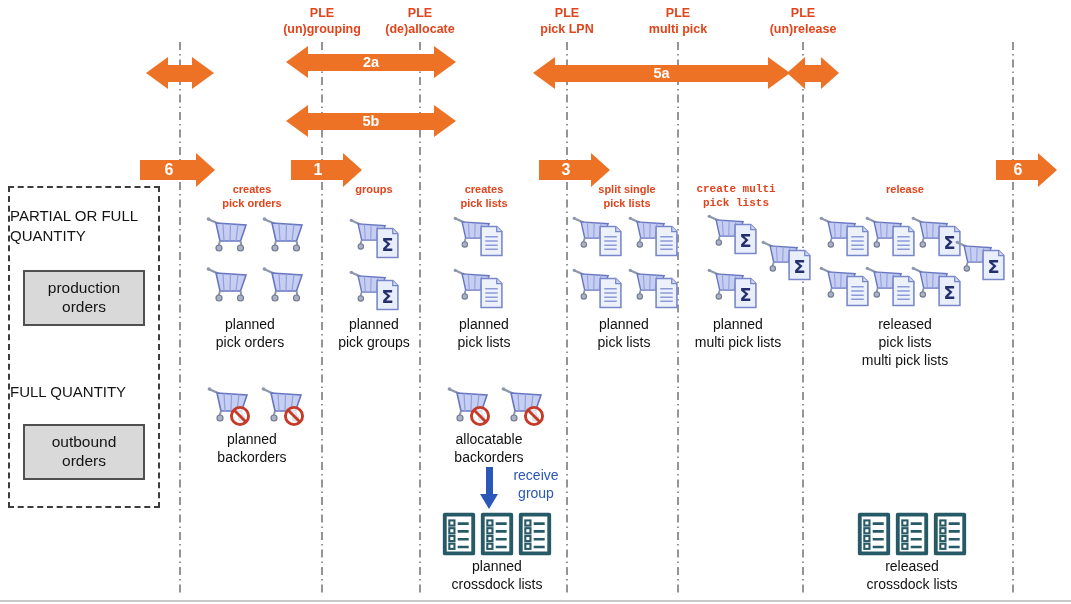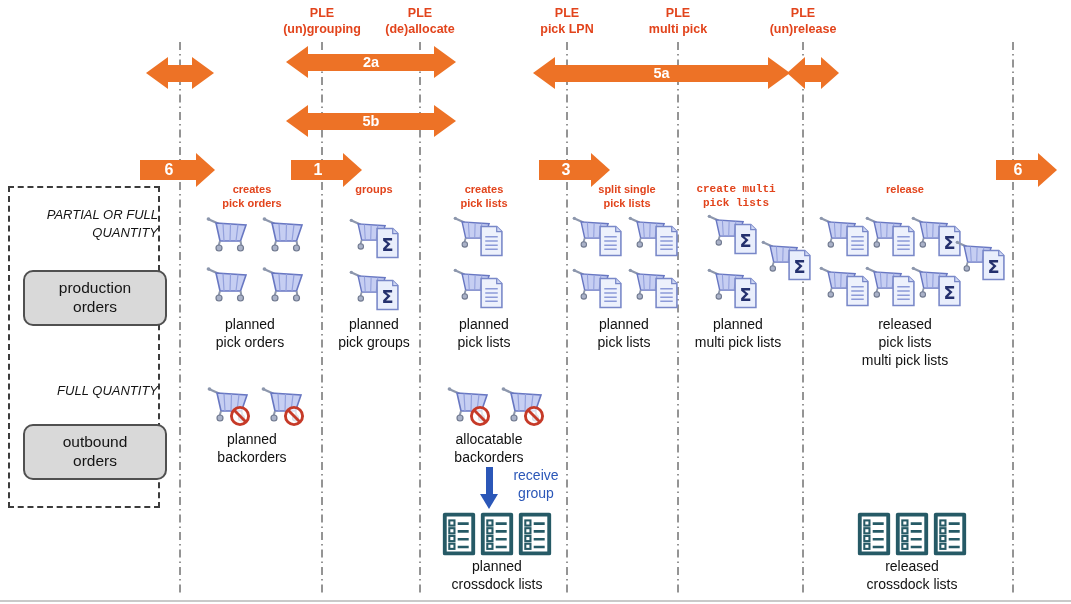--- a/index.html
+++ b/index.html
@@ -37,24 +37,24 @@
   .sarrow .hr{position:absolute;right:0;top:0;width:0;height:0;
               border-top:17px solid transparent;border-bottom:17px solid transparent;
               border-left:19px solid var(--orange);}
   .sarrow .albl{position:absolute;left:0;right:17px;top:0;bottom:0;display:flex;align-items:center;
                 justify-content:center;color:#fff;font-weight:bold;font-size:16px;}
 
   .glabel{position:absolute;width:130px;margin-left:-65px;text-align:center;font-size:14px;
           color:#111;line-height:1.3;white-space:pre-line;}
 
   .legend{position:absolute;left:8px;top:186px;width:152px;height:322px;border:2px dashed #3c3c3c;}
-  .legend .note{position:absolute;left:0;width:100%;text-align:right;font-style:italic;
-                font-size:13px;color:var(--ink);white-space:pre-line;line-height:1.35;}
-  .node{position:absolute;left:13px;width:144px;height:56px;background:#d9d9d9;border:2px solid #505050;
-        border-radius:10px;display:flex;align-items:center;justify-content:center;text-align:center;
+  .legend .note{position:absolute;left:0;width:100%;text-align:left;
+                font-size:15px;color:var(--ink);white-space:pre-line;line-height:1.35;}
+  .node{position:absolute;left:13px;width:122px;height:56px;background:#d9d9d9;border:2px solid #505050;
+        border-radius:0;display:flex;align-items:center;justify-content:center;text-align:center;
         font-size:15.5px;line-height:1.2;color:var(--ink);white-space:pre-line;}
 
   .cluster{position:absolute;}
   .ic{display:block;}
   .bluelabel{position:absolute;text-align:center;color:var(--blue);font-size:14px;
              line-height:1.3;white-space:pre-line;}
 </style>
 </head>
 <body>
 

